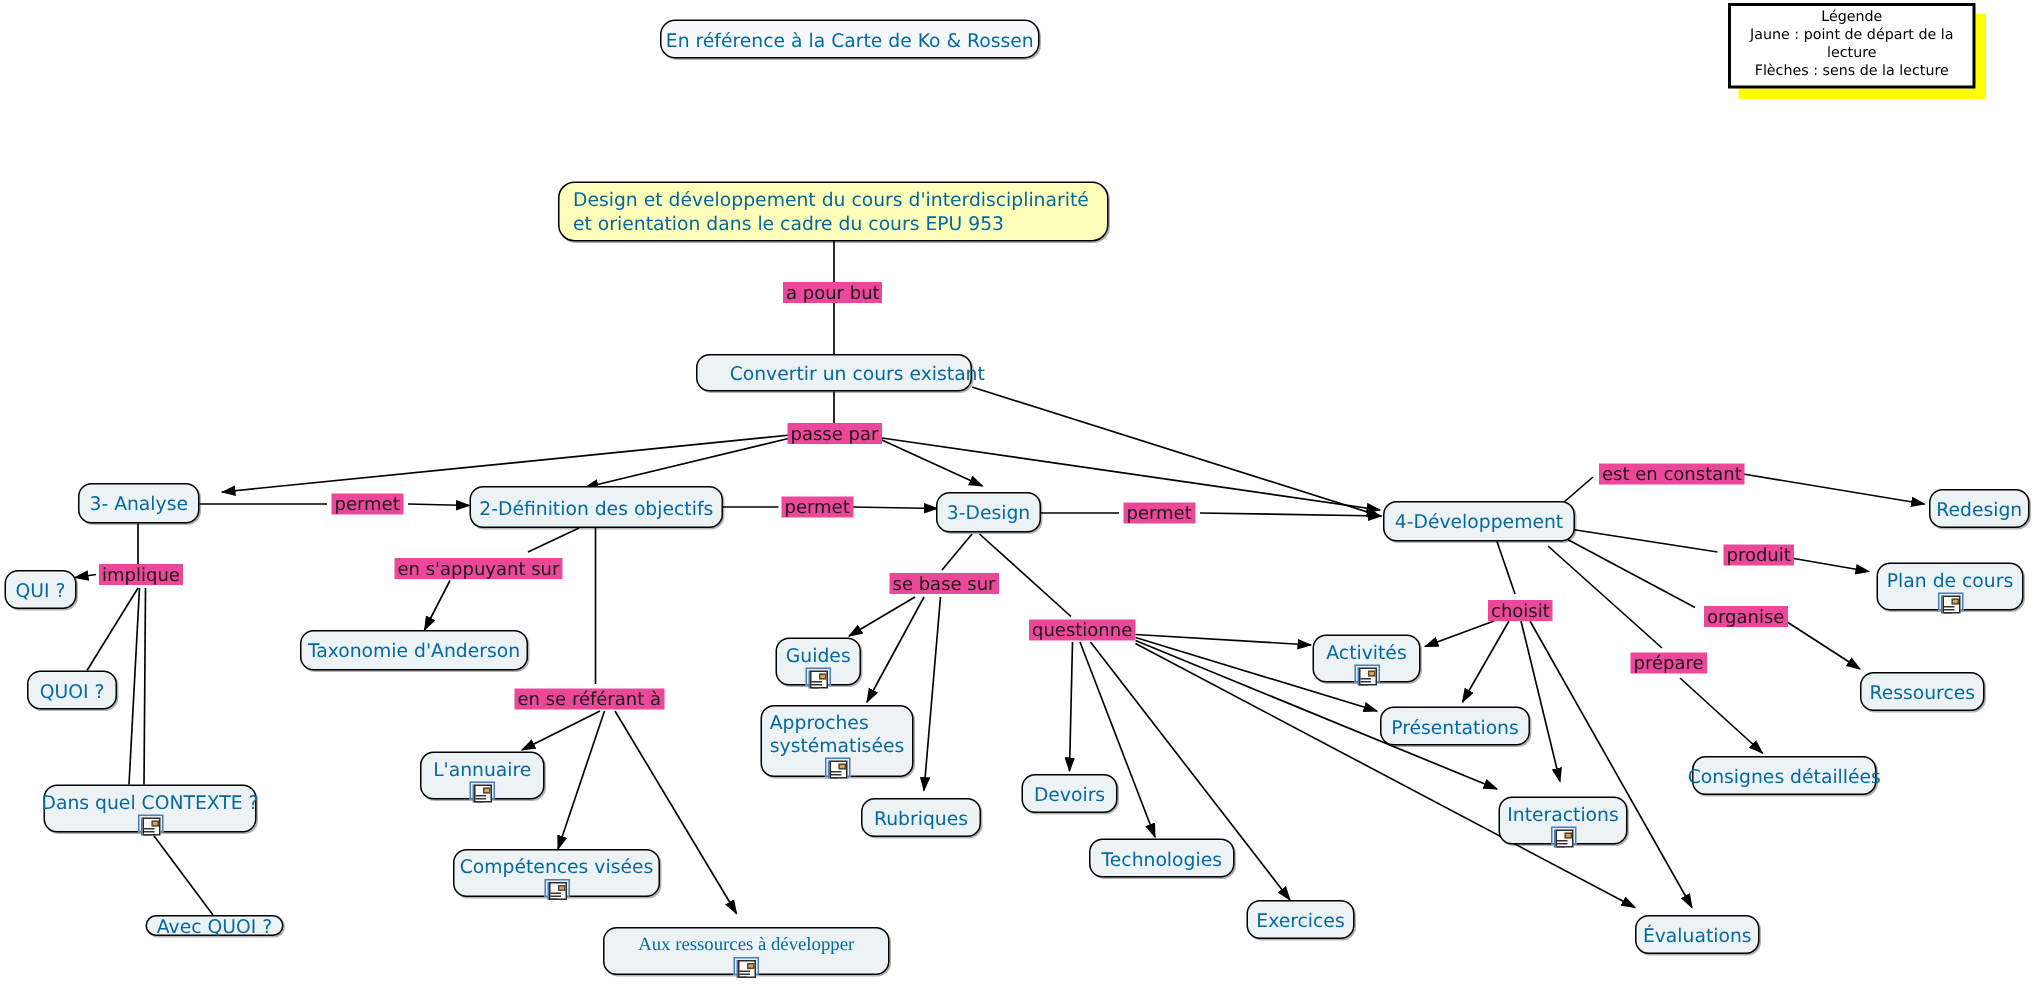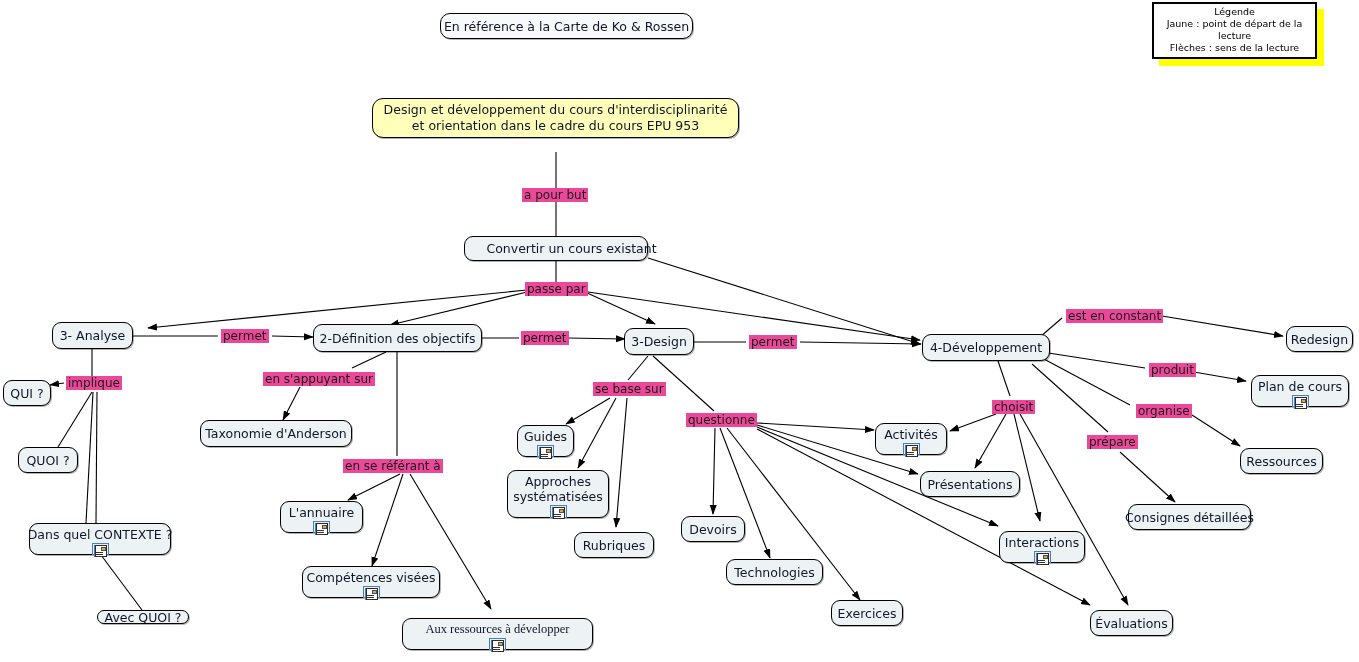--- a/index.html
+++ b/index.html
@@ -24,24 +24,24 @@
     height: 662px;
     pointer-events: none;
   }
   
   .node {
     position: absolute;
     box-sizing: border-box;
     background: #edf2f5;
     border: 1px solid #000000;
     border-radius: 9px;
-    color: #0f172a;
+    color: #0369a1;
     font-size: 12.5px;
     line-height: 15px;
-    text-align: center;
+    text-align: left;
     display: flex;
     flex-direction: column;
     align-items: center;
     justify-content: center;
     padding: 3px 9px 3px 9px;
     white-space: nowrap;
     box-shadow: 1px 1px 0 rgba(0,0,0,0.30);
     z-index: 5;
   }
   .node.wrap { white-space: normal; }
@@ -221,21 +221,21 @@
   <div class="node plain" style="left:440px; top:13px; width:253px; height:26px;">
     <span class="node-label">En référence à la Carte de Ko &amp; Rossen</span>
   </div>
 
   <div id="legend" style="left:1152px; top:2px; width:165px;">
     <div>Légende</div>
     <div>Jaune : point de départ de la lecture</div>
     <div>Flèches : sens de la lecture</div>
   </div>
 
-  <div class="node root" style="left:372px; top:98px; width:367px; height:40px;">
+  <div class="node root" style="left:372px; top:121px; width:367px; height:40px;">
     <span class="node-label">Design et développement du cours d'interdisciplinarité et orientation dans le cadre du cours EPU 953</span>
   </div>
 
   <div class="node" style="left:464px; top:236px; width:184px; height:25px;padding-left:40px;">
     <span class="node-label">Convertir un cours existant</span>
   </div>
 
   <div class="node" style="left:52px; top:322px; width:81px; height:27px;">
     <span class="node-label">3- Analyse</span>
   </div>

